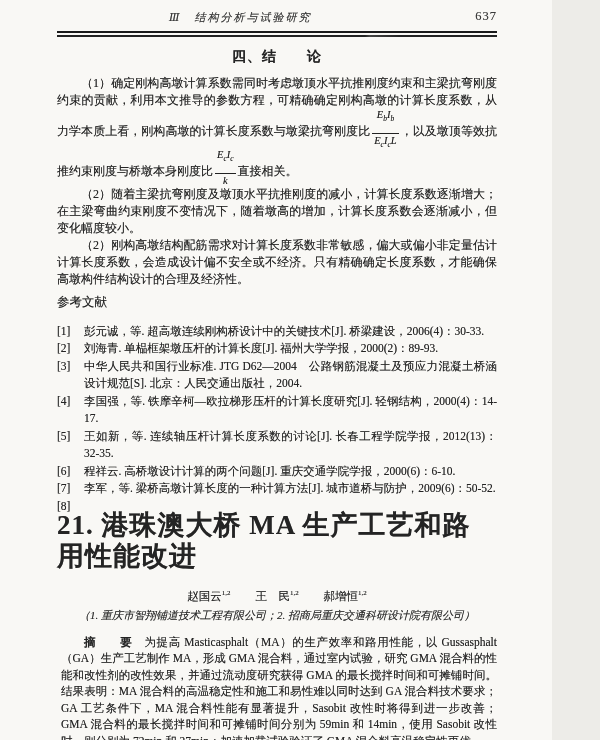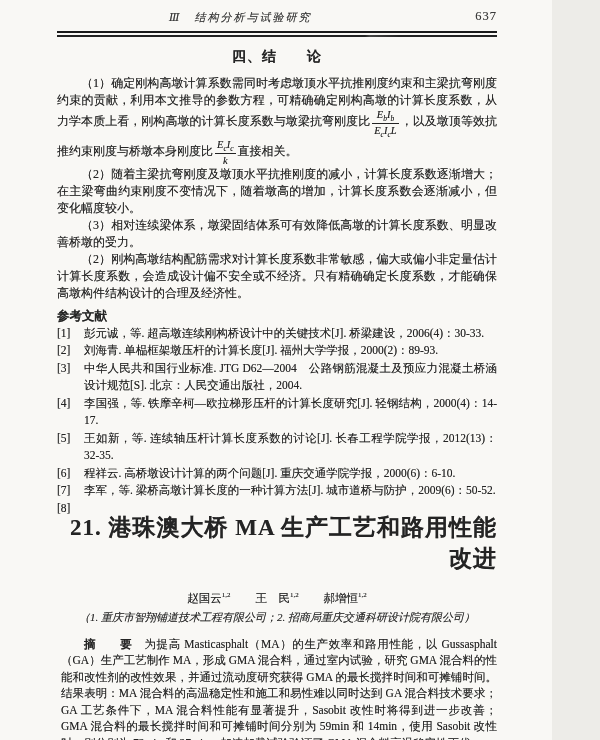--- a/index.html
+++ b/index.html
@@ -24,29 +24,29 @@
   .rule .r2{height:2px;background:#2b2b2b;margin-top:2px;
     background-image:linear-gradient(90deg,#222 70%,#444 71%,#222 78%);}
   
   .sec-h{font-size:14px;font-weight:bold;text-align:center;margin:10px 0 9px 0;line-height:19px;letter-spacing:1px;}
   
   .para{font-size:12px;line-height:17px;text-align:justify;text-indent:2em;margin:0;}
   .p1{line-height:17px;}
   
   .frac{display:inline-block;vertical-align:-0.85em;text-align:center;line-height:1.08;
     font-size:10.5px;font-style:italic;margin:0 2px;text-indent:0;}
-  .frac .num{display:block;border-bottom:1px solid #222;padding:0 2px 0 2px;}
+  .frac .num{display:block;border-bottom:1px solid #222;padding:0 2px 10px 2px;}
   .frac .den{display:block;padding:0.5px 2px 0 2px;}
   .frac sub{font-size:7.5px;}
   
-  .ref-h{font-size:12.5px;font-weight:bold;margin:6px 0 0 0;line-height:17px;}
+  .ref-h{font-size:12.5px;font-weight:normal;margin:6px 0 12px 0;line-height:17px;}
   .ref{position:relative;font-size:11.5px;line-height:17.5px;padding-left:27px;text-align:justify;}
   .ref .lbl{position:absolute;left:0;top:0;}
   
-  .art-title{font-size:23px;font-weight:bold;text-align:right;margin:12px 0 14px 0;line-height:31px;letter-spacing:1px;}
+  .art-title{font-size:27px;font-weight:bold;text-align:left;margin:12px 0 14px 0;line-height:31px;letter-spacing:1px;}
   .authors{text-align:center;font-size:11.5px;margin-top:9px;line-height:15px;}
   .authors .au{margin:0 11px;}
   .authors sup{font-size:7px;letter-spacing:0;}
   .affil{text-align:center;font-size:11px;margin-top:4px;line-height:15px;font-style:italic;color:#2e2e2e;}
   .abstract{font-size:11.5px;line-height:16.5px;text-align:justify;text-indent:2em;margin:11px 0 0 4px;}
   .abstract b{letter-spacing:6px;margin-right:6px;}
   .kw{font-size:11.5px;line-height:17px;text-indent:2em;margin-top:2px;}
   .kw b{margin-right:14px;letter-spacing:1px;}
   .kw .k{margin-right:16px;}
   .intro-h{margin-top:9px;margin-bottom:8px;}
@@ -64,21 +64,20 @@
   <div class="rule">
     <div class="r1"></div>
     <div class="r2"></div>
   </div>
 
   <div class="sec-h">四、结　　论</div>
 
   <p class="para p1"><span>（1）确定刚构高墩计算系数需同时考虑墩顶水平抗推刚度约束和主梁抗弯刚度约束的贡献，利用本文推导的参数方程，可精确确定刚构高墩的计算长度系数，从力学本质上看，刚构高墩的计算长度系数与墩梁抗弯刚度比</span><span class="frac"><span class="num"><span>E</span><sub>b</sub><span>I</span><sub>b</sub></span><span class="den"><span>E</span><sub>c</sub><span>I</span><sub>c</sub><span>L</span></span></span><span>，以及墩顶等效抗推约束刚度与桥墩本身刚度比</span><span class="frac"><span class="num"><span>E</span><sub>c</sub><span>I</span><sub>c</sub></span><span class="den"><span>k</span></span></span><span>直接相关。</span></p>
 
   <p class="para">（2）随着主梁抗弯刚度及墩顶水平抗推刚度的减小，计算长度系数逐渐增大；在主梁弯曲约束刚度不变情况下，随着墩高的增加，计算长度系数会逐渐减小，但变化幅度较小。</p>
-  <p class="para">（3）相对连续梁体系，墩梁固结体系可有效降低高墩的计算长度系数、明显改善桥墩的受力。</p>
   <p class="para">（2）刚构高墩结构配筋需求对计算长度系数非常敏感，偏大或偏小非定量估计计算长度系数，会造成设计偏不安全或不经济。只有精确确定长度系数，才能确保高墩构件结构设计的合理及经济性。</p>
 
   <div class="ref-h">参考文献</div>
   <div class="ref"><span class="lbl">[1]</span><span>彭元诚，等. 超高墩连续刚构桥设计中的关键技术[J]. 桥梁建设，2006(4)：30-33.</span></div>
   <div class="ref"><span class="lbl">[2]</span><span>刘海青. 单榀框架墩压杆的计算长度[J]. 福州大学学报，2000(2)：89-93.</span></div>
   <div class="ref"><span class="lbl">[3]</span><span>中华人民共和国行业标准. JTG D62—2004　公路钢筋混凝土及预应力混凝土桥涵设计规范[S]. 北京：人民交通出版社，2004.</span></div>
   <div class="ref"><span class="lbl">[4]</span><span>李国强，等. 铁摩辛柯—欧拉梯形压杆的计算长度研究[J]. 轻钢结构，2000(4)：14-17.</span></div>
   <div class="ref"><span class="lbl">[5]</span><span>王如新，等. 连续轴压杆计算长度系数的讨论[J]. 长春工程学院学报，2012(13)：32-35.</span></div>
   <div class="ref"><span class="lbl">[6]</span><span>程祥云. 高桥墩设计计算的两个问题[J]. 重庆交通学院学报，2000(6)：6-10.</span></div>
   <div class="ref"><span class="lbl">[7]</span><span>李军，等. 梁桥高墩计算长度的一种计算方法[J]. 城市道桥与防护，2009(6)：50-52.</span></div>

